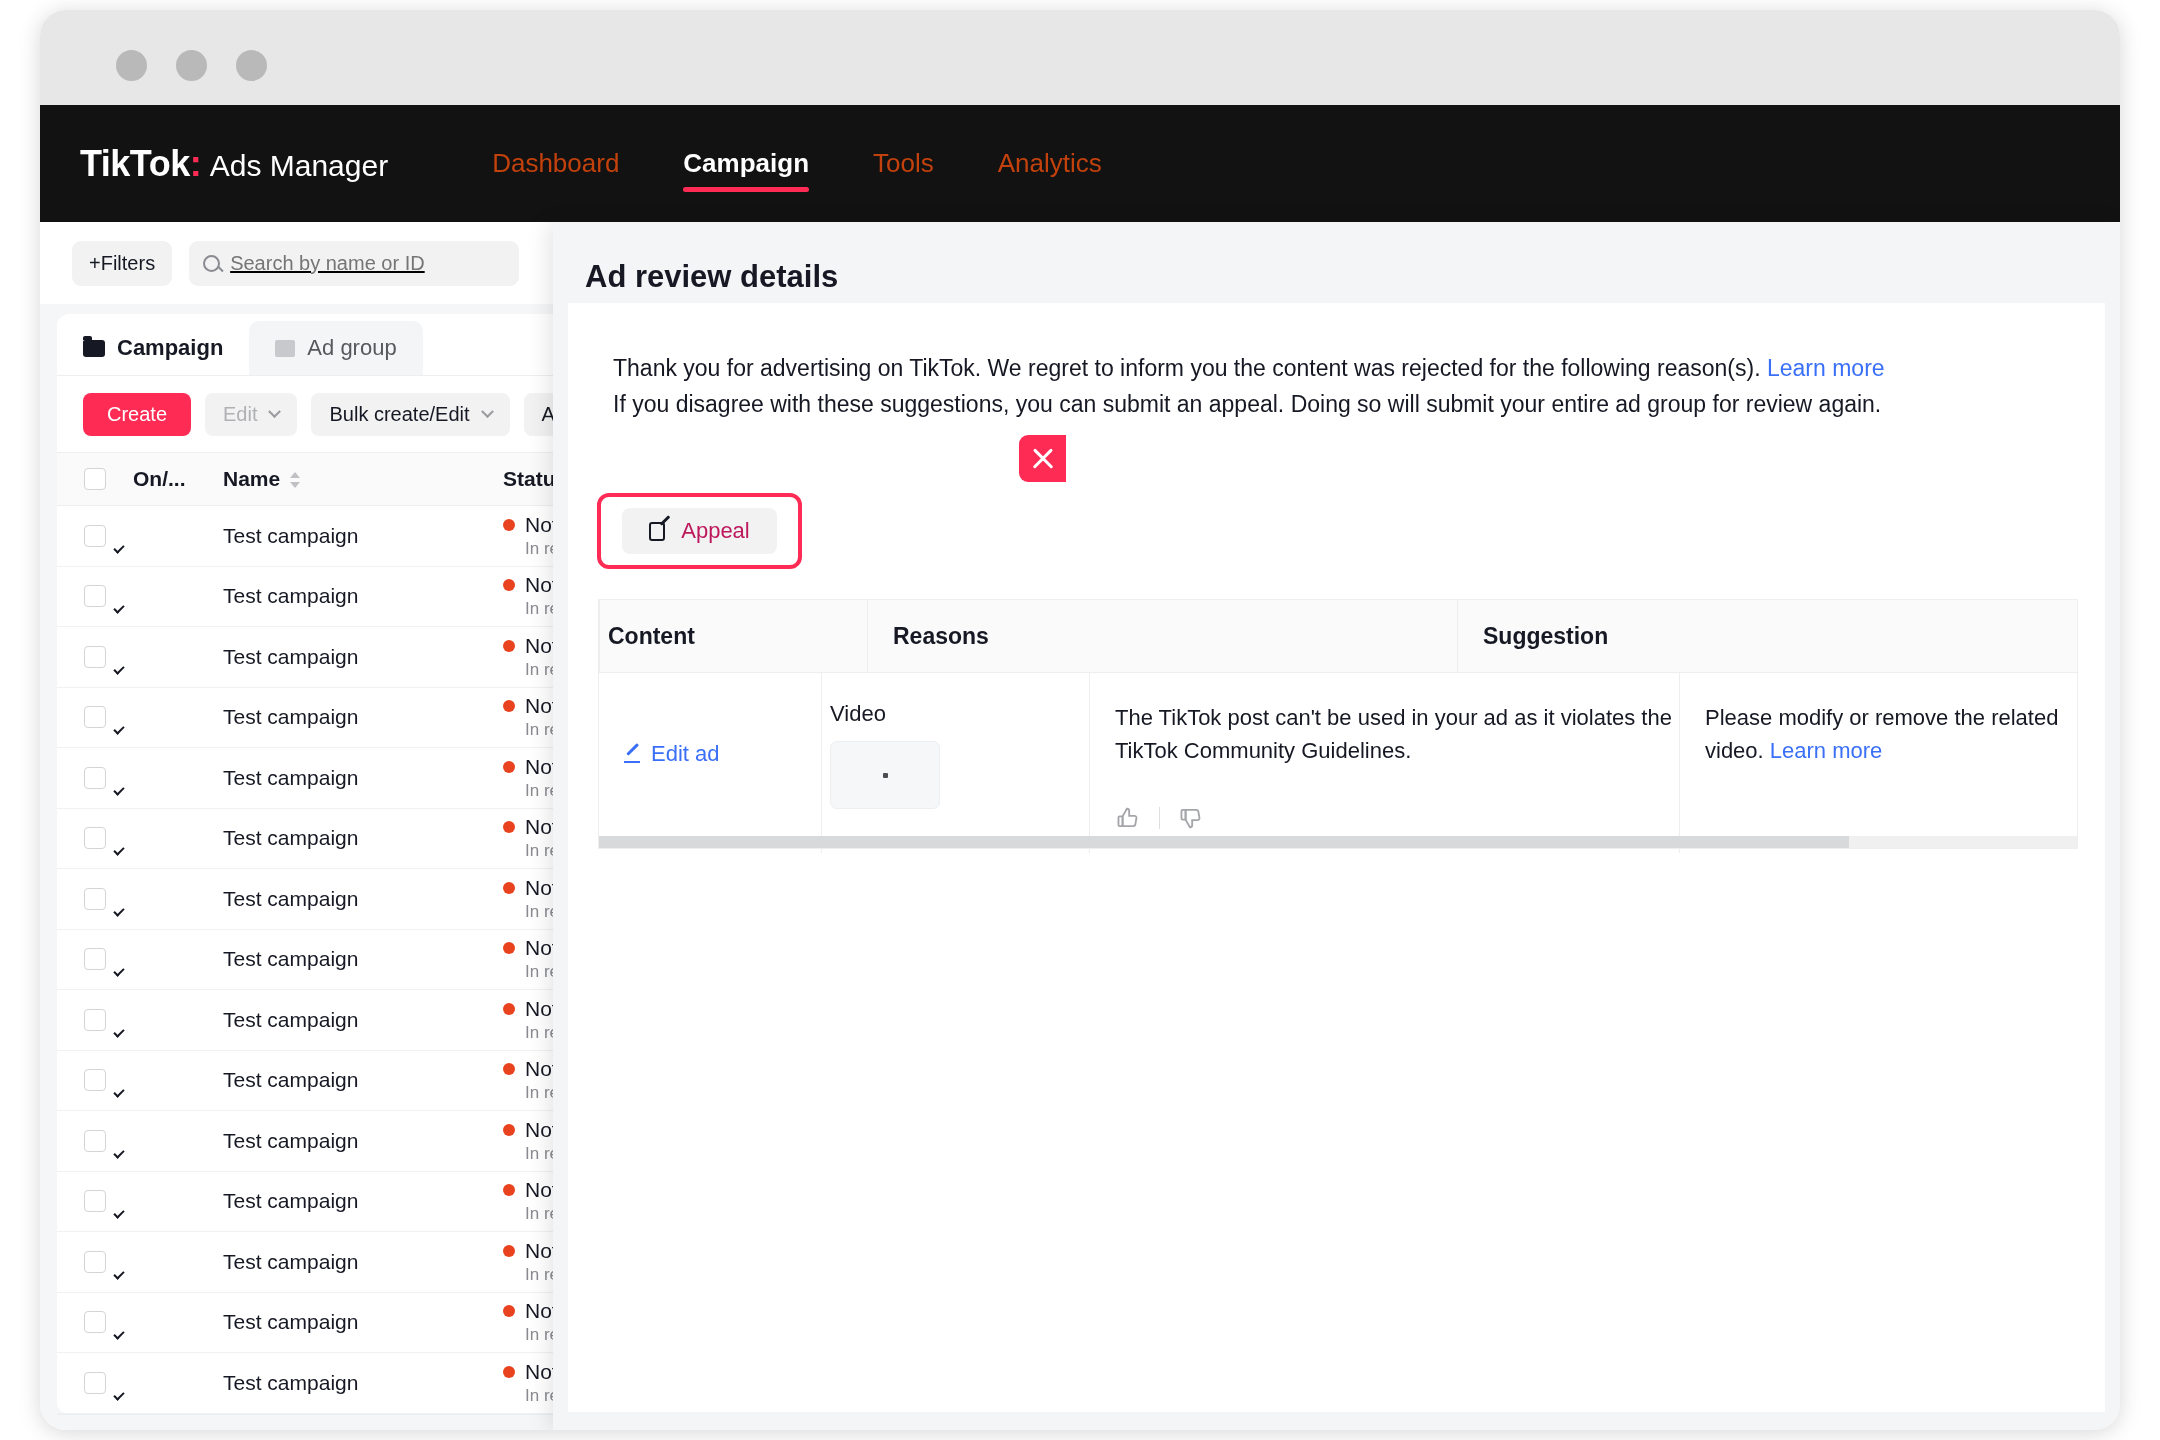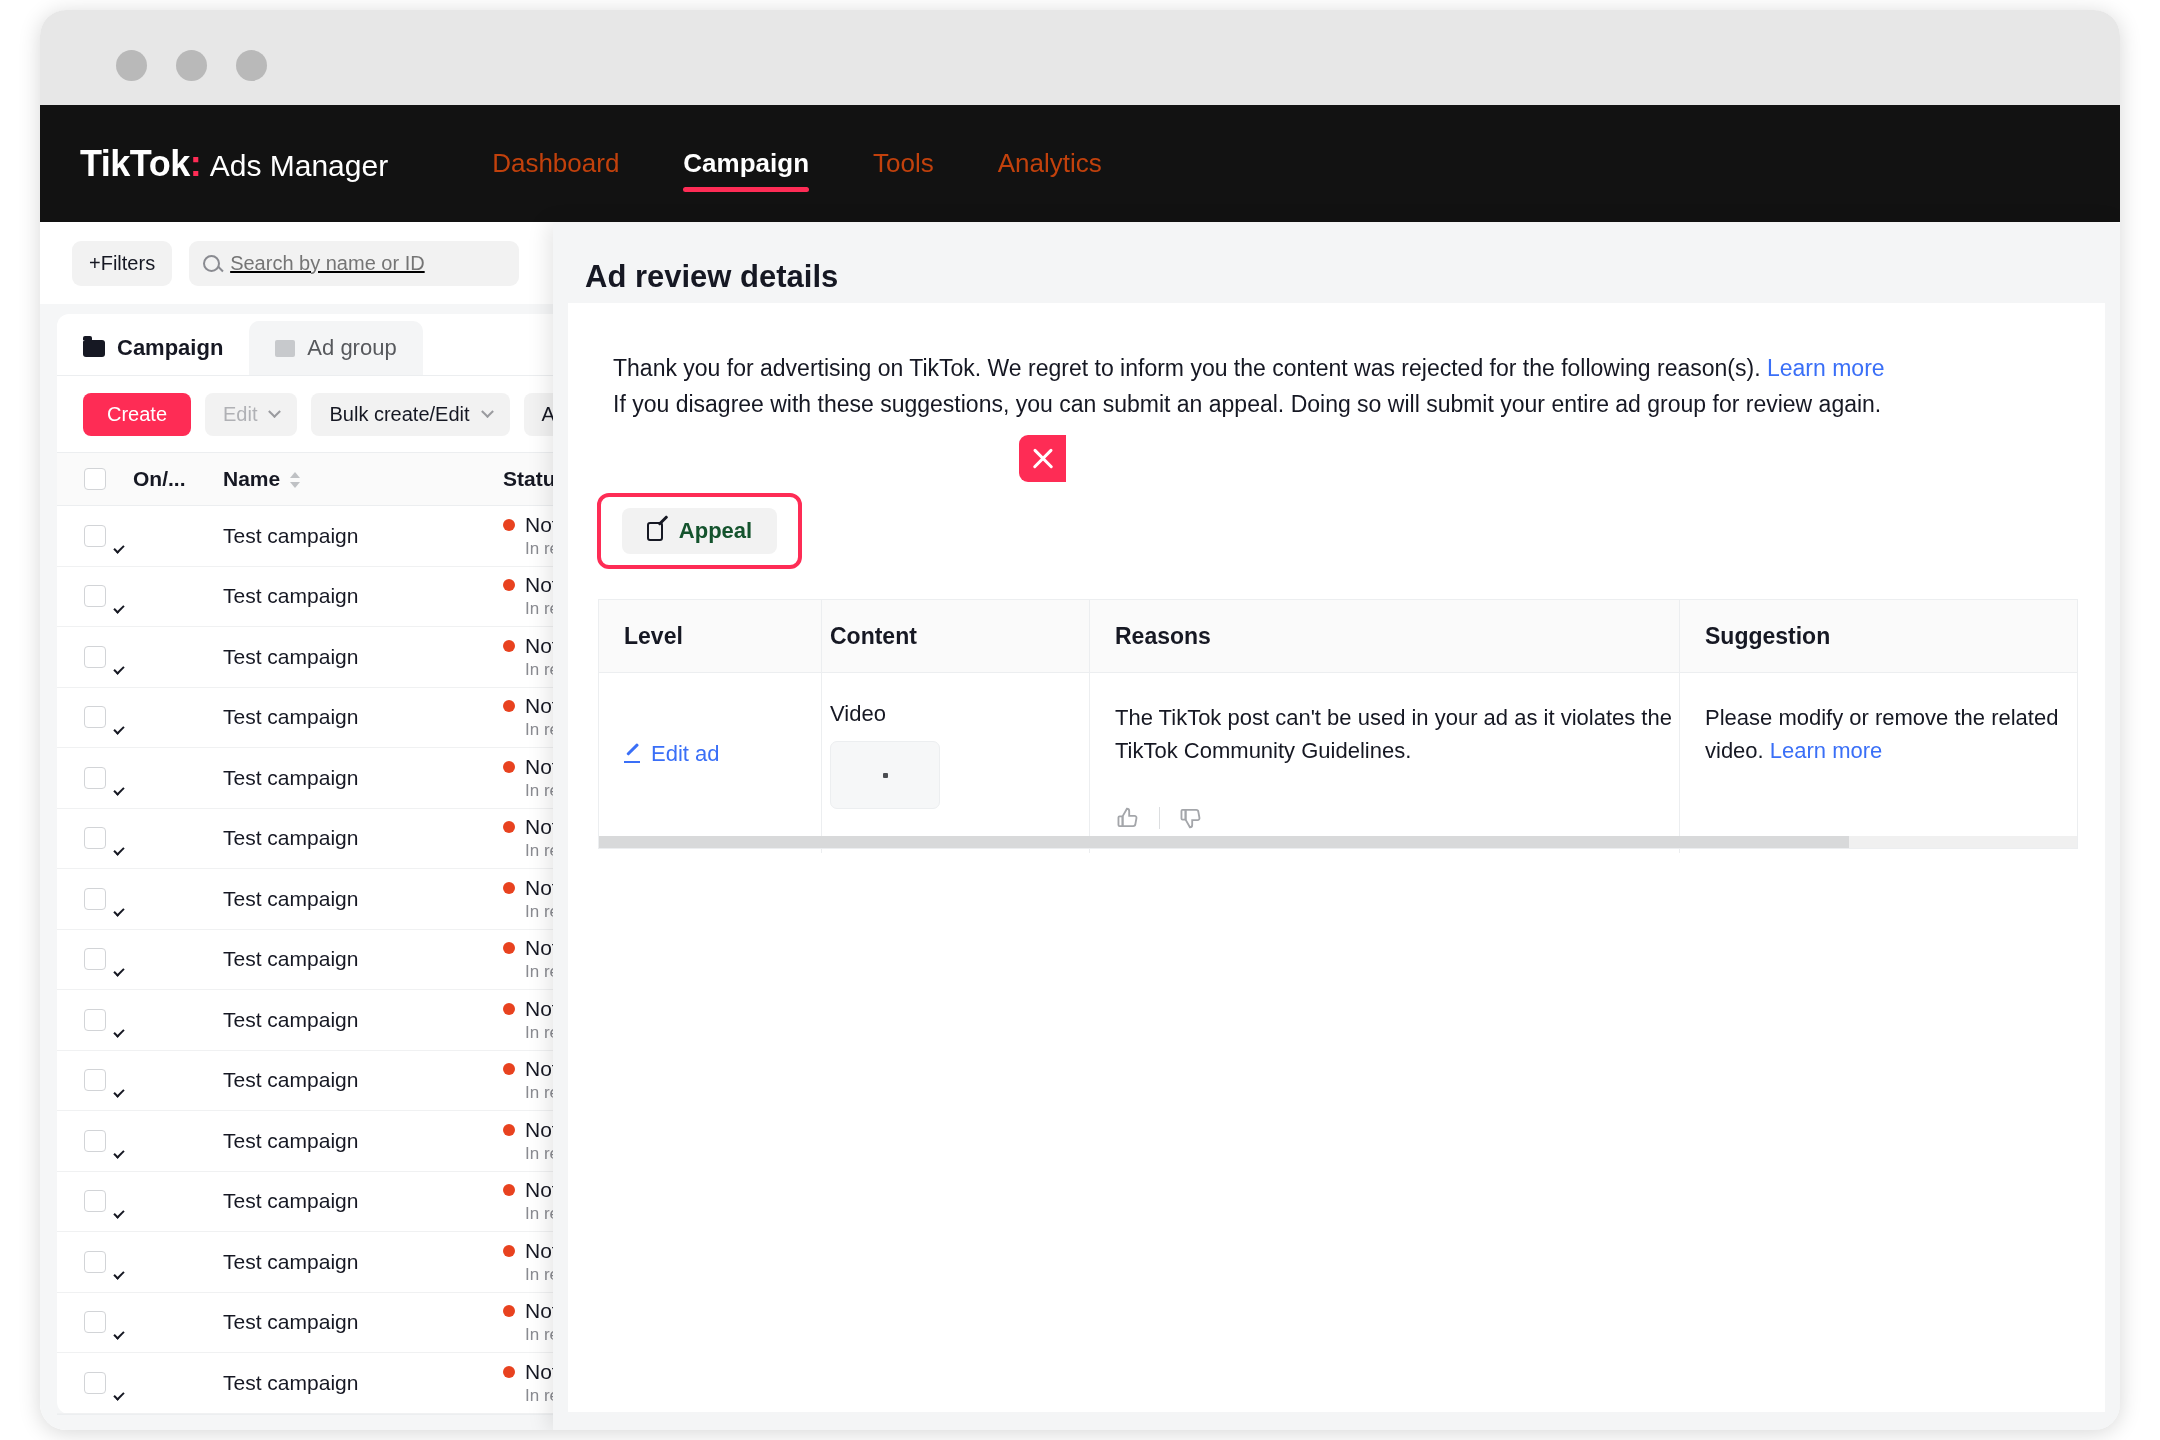--- a/index.html
+++ b/index.html
@@ -254,21 +254,21 @@
     position: absolute; left: 29px; top: 190px;
     width: 205px; height: 76px;
     border: 4px solid #fe2c55; border-radius: 12px;
     background: #ffffff;
     display: flex; align-items: center; justify-content: center;
   }
   #appeal-btn {
     background: #f2f2f2; border-radius: 8px;
     width: 155px; height: 46px;
     display: flex; align-items: center; justify-content: center; gap: 11px;
-    font-size: 22px; color: #14532d; font-weight: bold;
+    font-size: 22px; color: #be185d;
   }
   .appeal-ic {
     width: 21px; height: 22px; position: relative; flex: none;
   }
   .appeal-ic .sq {
     position: absolute; left: 0; top: 2px;
     width: 16px; height: 19px;
     border: 2px solid #161823; border-radius: 3px;
   }
   .appeal-ic .pen {
@@ -615,21 +615,20 @@
           <span>Appeal</span>
         </div>
       </div>
 
       <svg id="arrow" viewBox="0 0 120 80">
         <polygon points="0,40 46,6 46,26 120,26 120,54 46,54 46,74" fill="#fe2c55"></polygon>
       </svg>
 
       <div id="rev-table">
         <div id="rev-head">
-          <div class="rc-level">Level</div>
           <div class="rc-content">Content</div>
           <div class="rc-reasons">Reasons</div>
           <div class="rc-sugg">Suggestion</div>
         </div>
 
         <div id="rev-body">
           <div class="rc-level">
             <div id="edit-ad">
               <span class="pencil-ic"></span>
               <span>Edit ad</span>

